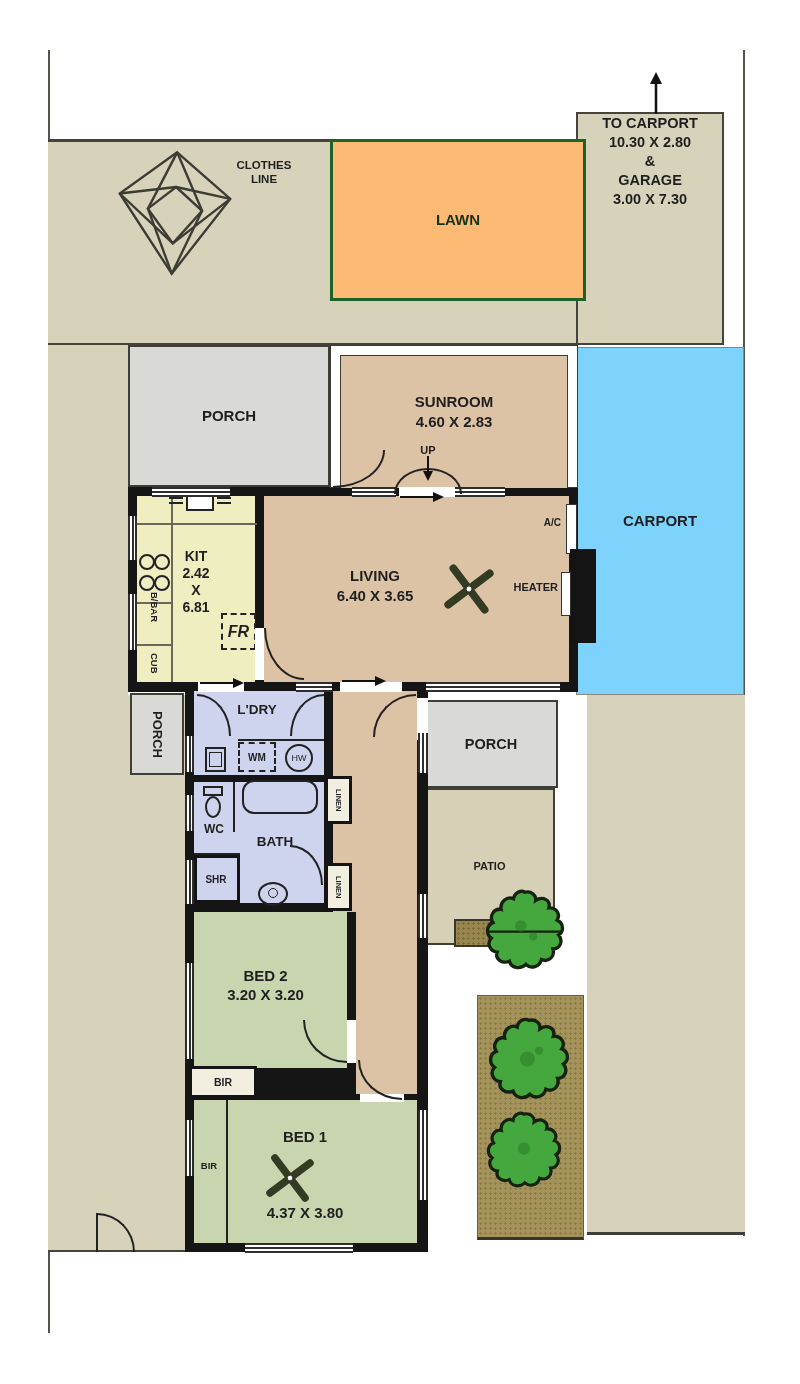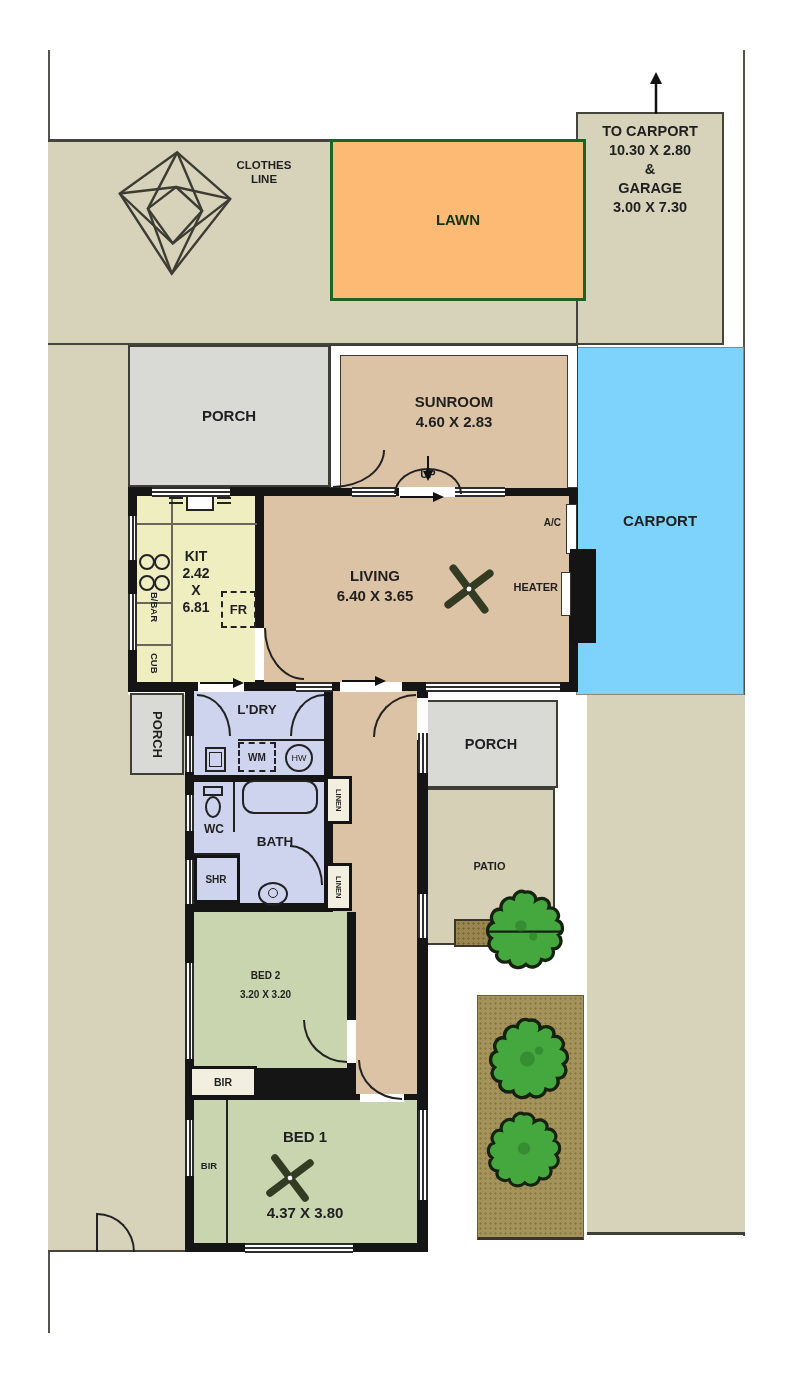--- a/index.html
+++ b/index.html
@@ -23,21 +23,21 @@
 
   <div class="abs" style="left:48px;top:50px;width:2px;height:1283px;background:#55534b;"></div>
   <div class="abs" style="left:743px;top:50px;width:2px;height:1186px;background:#55534b;"></div>
 
   <div class="abs" style="left:48px;top:139px;width:528px;height:206px;background:#d7d3bb;border-top:3px solid #45443c;border-bottom:2px solid #45443c;"></div>
   <div class="abs" style="left:48px;top:345px;width:80px;height:350px;background:#d7d3bb;"></div>
   <div class="abs" style="left:48px;top:695px;width:137px;height:557px;background:#d7d3bb;border-bottom:2px solid #45443c;"></div>
   <div class="abs" style="left:558px;top:695px;width:187px;height:540px;background:#d7d3bb;border-bottom:3px solid #3f3f38;"></div>
   <div class="abs" style="left:553px;top:695px;width:34px;height:545px;background:#ffffff;"></div>
 
-  <div class="abs" style="left:576px;top:112px;width:148px;height:233px;background:#d7d3bb;border:2.5px solid #45443c;padding-top:8px;">
+  <div class="abs" style="left:576px;top:112px;width:148px;height:233px;background:#d7d3bb;border:2.5px solid #45443c;">
     <div class="lbl" style="position:static;font-size:14.5px;line-height:19px;">
       <div>TO CARPORT</div>
       <div>10.30 X 2.80</div>
       <div>&amp;</div>
       <div>GARAGE</div>
       <div>3.00 X 7.30</div>
     </div>
   </div>
   <svg class="abs" style="left:648px;top:72px;" width="16" height="42">
     <line x1="8" y1="42" x2="8" y2="10" stroke="#111" stroke-width="2.5"></line>
@@ -128,21 +128,21 @@
     </g>
   </svg>
   <div class="lbl" style="left:160px;top:548px;width:72px;font-size:14px;line-height:17px;">
     <div>KIT</div>
     <div>2.42</div>
     <div>X</div>
     <div>6.81</div>
   </div>
   <div class="lbl vtext" style="left:138px;top:566px;width:33px;height:82px;font-size:9.5px;">B/BAR</div>
   <div class="lbl vtext" style="left:138px;top:644px;width:33px;height:38px;font-size:9.5px;">CUB</div>
-  <div class="dash" style="left:221px;top:591px;width:35px;height:37px;font-size:13px;">FR</div>
+  <div class="dash" style="left:221px;top:613px;width:35px;height:37px;font-size:16px;font-style:italic;">FR</div>
 
   <div class="lbl" style="left:300px;top:566px;width:150px;font-size:15px;line-height:20px;">
     <div>LIVING</div>
     <div>6.40 X 3.65</div>
   </div>
   <svg class="abs" style="left:440px;top:560px;transform:rotate(8deg);" width="58" height="58" viewBox="0 0 60 60">
     <line x1="11" y1="11" x2="49" y2="49" stroke="#333b22" stroke-width="8" stroke-linecap="round"></line>
     <line x1="49" y1="11" x2="11" y2="49" stroke="#333b22" stroke-width="8" stroke-linecap="round"></line>
     <circle cx="30" cy="30" r="3" fill="#fff" stroke="#333"></circle>
   </svg>
@@ -169,21 +169,21 @@
   <div class="abs" style="left:242px;top:780px;width:76px;height:34px;border:2.5px solid #222;border-radius:12px;"></div>
   <div class="lbl" style="left:244px;top:834px;width:62px;font-size:13.5px;">BATH</div>
   <div class="abs" style="left:194px;top:855px;width:46px;height:48px;border:3px solid #141414;"></div>
   <div class="lbl" style="left:196px;top:874px;width:40px;font-size:10px;">SHR</div>
   <div class="abs" style="left:258px;top:882px;width:30px;height:24px;border:2px solid #222;border-radius:50%;"></div>
   <div class="abs" style="left:268px;top:888px;width:10px;height:10px;border:1.5px solid #222;border-radius:50%;"></div>
 
   <div class="closet vtext" style="left:325px;top:776px;width:27px;height:48px;font-size:7.5px;">LINEN</div>
   <div class="closet vtext" style="left:325px;top:863px;width:27px;height:48px;font-size:7.5px;">LINEN</div>
 
-  <div class="lbl" style="left:198px;top:966px;width:135px;font-size:10px;line-height:19px;">
+  <div class="lbl" style="left:198px;top:966px;width:135px;font-size:15px;line-height:19px;">
     <div>BED 2</div>
     <div>3.20 X 3.20</div>
   </div>
   <div class="closet" style="left:189px;top:1066px;width:68px;height:32px;font-size:10.5px;">BIR</div>
   <div class="abs" style="left:226px;top:1100px;width:2px;height:143px;background:#222;"></div>
   <div class="lbl" style="left:192px;top:1160px;width:34px;font-size:9.5px;">BIR</div>
   <div class="lbl" style="left:245px;top:1128px;width:120px;font-size:15px;">BED 1</div>
   <svg class="abs" style="left:262px;top:1150px;transform:rotate(8deg);" width="56" height="56" viewBox="0 0 60 60">
     <line x1="11" y1="11" x2="49" y2="49" stroke="#333b22" stroke-width="8" stroke-linecap="round"></line>
     <line x1="49" y1="11" x2="11" y2="49" stroke="#333b22" stroke-width="8" stroke-linecap="round"></line>
@@ -221,21 +221,21 @@
   <div class="arc" style="left:197px;top:694px;width:34px;height:42px;border-top-width:2px;border-right-width:2px;border-top-right-radius:100%;"></div>
   <div class="arc" style="left:290px;top:694px;width:34px;height:42px;border-top-width:2px;border-left-width:2px;border-top-left-radius:100%;"></div>
   <div class="arc" style="left:373px;top:694px;width:43px;height:43px;border-top-width:2px;border-left-width:2px;border-top-left-radius:100%;"></div>
   <div class="arc" style="left:290px;top:845px;width:33px;height:40px;border-top-width:2px;border-right-width:2px;border-top-right-radius:100%;"></div>
   <div class="arc" style="left:303px;top:1020px;width:44px;height:43px;border-left-width:2px;border-bottom-width:2px;border-bottom-left-radius:100%;"></div>
   <div class="arc" style="left:358px;top:1060px;width:44px;height:40px;border-left-width:2px;border-bottom-width:2px;border-bottom-left-radius:100%;"></div>
   <div class="arc" style="left:97px;top:1213px;width:38px;height:39px;border-top-width:2px;border-right-width:2px;border-top-right-radius:100%;"></div>
   <div class="abs" style="left:96px;top:1213px;width:2px;height:39px;background:#222;"></div>
 
   <div class="abs" style="left:394px;top:468px;width:68px;height:26px;border:2px solid #222;border-bottom:none;border-radius:34px 34px 0 0 / 26px 26px 0 0;"></div>
-  <div class="lbl" style="left:406px;top:468px;width:44px;font-size:11px;">UP</div>
+  <div class="lbl" style="left:406px;top:444px;width:44px;font-size:11px;">UP</div>
   <svg class="abs" style="left:420px;top:456px;" width="16" height="26">
     <line x1="8" y1="0" x2="8" y2="16" stroke="#111" stroke-width="2"></line>
     <polygon points="3,15 13,15 8,25" fill="#111"></polygon>
   </svg>
   <svg class="abs" style="left:400px;top:490px;" width="44" height="14">
     <line x1="0" y1="7" x2="33" y2="7" stroke="#111" stroke-width="2"></line>
     <polygon points="33,2 44,7 33,12" fill="#111"></polygon>
   </svg>
   <svg class="abs" style="left:200px;top:676px;" width="44" height="14">
     <line x1="0" y1="7" x2="33" y2="7" stroke="#111" stroke-width="2"></line>

